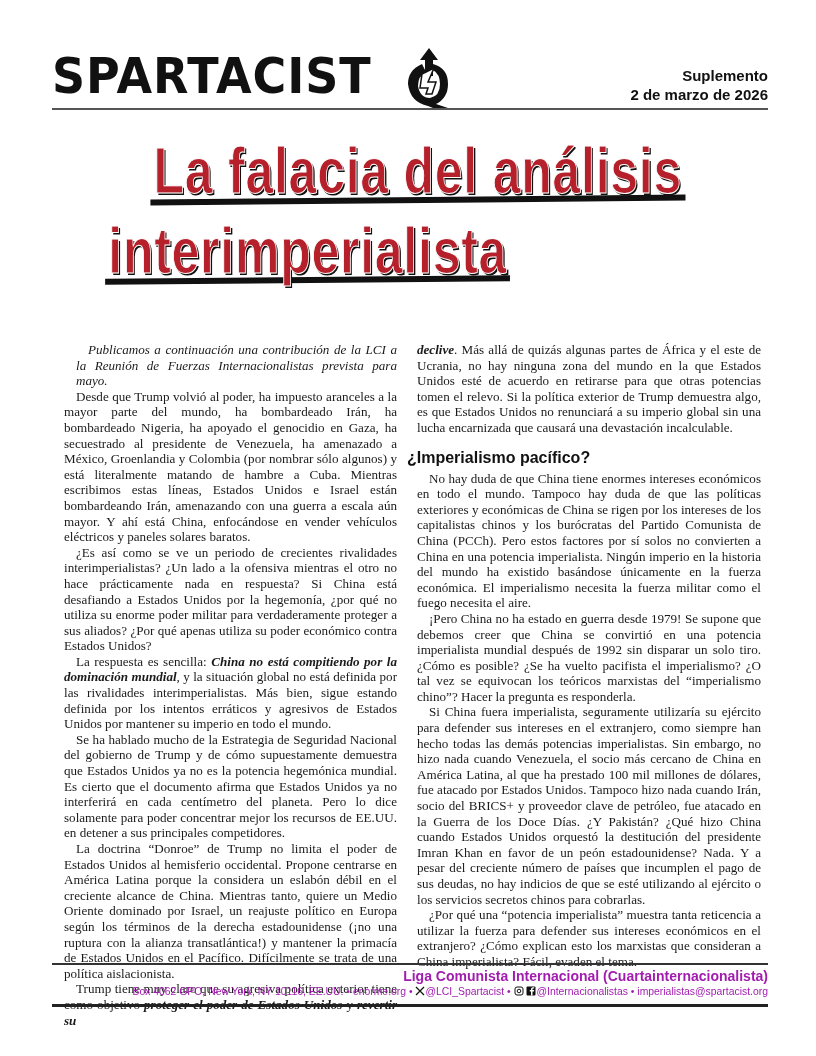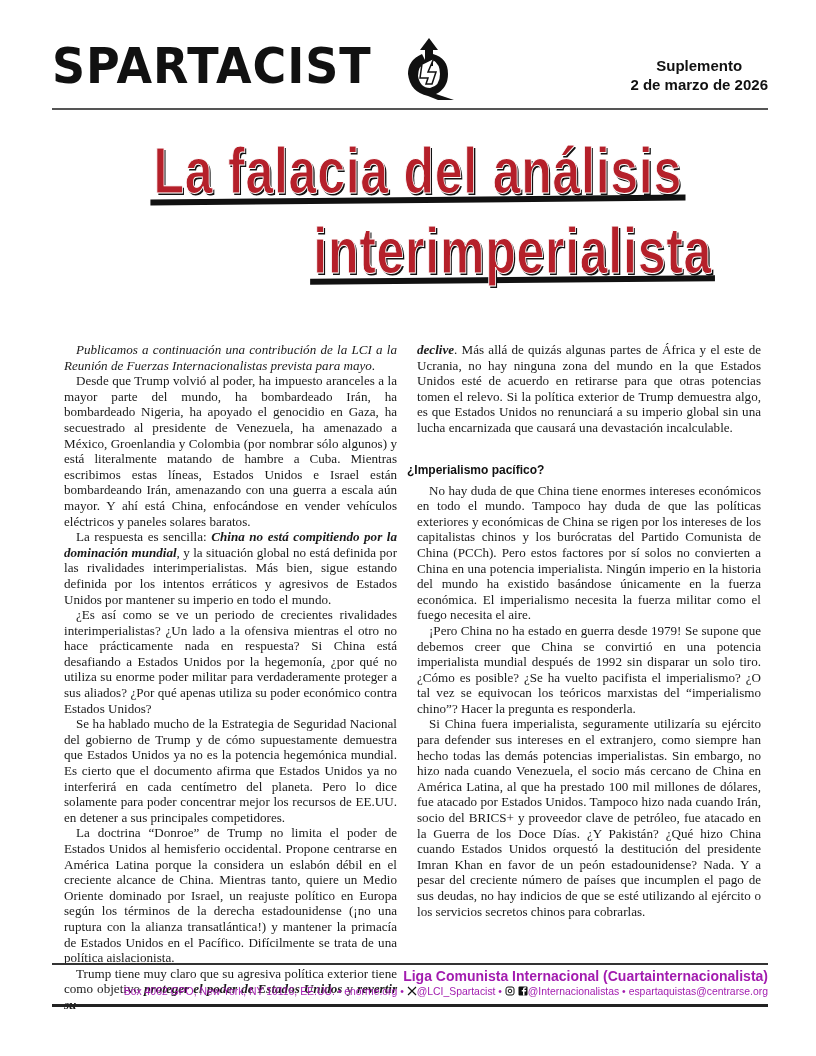--- a/index.html
+++ b/index.html
@@ -1,57 +1,57 @@
 <!DOCTYPE html>
 <html><head>
 <meta charset="utf-8">
 <style>
   html, body { margin: 0; padding: 0; background: #ffffff; }
   body { width: 816px; height: 1056px; position: relative; overflow: hidden; color: #1a1a1a; }
 
-  .masthead { position: absolute; left: 52px; top: 36px; width: 716px; height: 70px; }
+  .masthead { position: absolute; left: 52px; top: 46px; width: 716px; height: 70px; }
   .logo-text {
     position: absolute; left: 0; top: 2px;
     font-family: "DejaVu Sans", sans-serif; font-weight: bold;
     font-size: 50px; letter-spacing: 1px; color: #111;
     transform: scaleX(0.92); transform-origin: left top;
     line-height: 56px;
   }
   .logo-emblem { position: absolute; left: 346px; top: 0px; width: 62px; height: 66px; }
-  .issue { position: absolute; right: 0; top: 20px; text-align: center;
+  .issue { position: absolute; right: 0; top: 20px; text-align: right;
     font-family: "Liberation Sans", sans-serif; font-weight: bold; font-size: 15px; line-height: 19px; color: #111; }
 
   .rule-top { position: absolute; left: 52px; top: 108px; width: 716px; height: 2px; background: #555; }
 
   .headline-wrap { position: absolute; left: 52px; top: 135px; width: 716px; text-align: center; }
   .headline-line {
     position: relative; display: inline-block;
     font-family: "Liberation Sans", sans-serif; font-weight: bold;
     color: #b5202a; font-size: 64px; line-height: 72px;
     transform: scaleX(0.78); transform-origin: center;
     letter-spacing: 1px;
     text-shadow: 2px 2px 0 #111;
     -webkit-text-stroke: 1px #fff;
   }
   .headline-line::after {
     content: ""; position: absolute; left: -4px; right: -4px; bottom: 4px; height: 6px;
     background: #111; transform: skewY(-0.4deg); z-index: -1;
   }
   .hl-1 { position: absolute; left: 16px; right: 0; top: 0; }
-  .hl-2 { position: absolute; left: 0; right: 0; top: 80px; text-align: right; }
+  .hl-2 { position: absolute; left: 0; right: 0; top: 80px; text-align: left; }
 
   .columns { position: absolute; left: 64px; top: 342px; width: 704px; height: 615px; }
   .col { position: absolute; top: 0; width: 333px; height: 615px;
     font-family: "Liberation Serif", serif; font-size: 13.1px; line-height: 15.6px; color: #1a1a1a; }
   .col-left { left: 0; }
   .col-right { left: 353px; width: 344px; }
   .col p { margin: 0; text-align: justify; text-indent: 12px; hyphens: manual; }
   .col p.noindent { text-indent: 0; }
-  .col p.intro { font-style: italic; }
-  .col h2 { margin: 24px 0 3px -10px; font-family: "Liberation Sans", sans-serif; font-weight: bold; font-size: 12px; line-height: 20px; color: #111; }
+  .col p.intro { font-style: italic; margin-left: 12px; }
+  .col h2 { margin: 12px 0 3px -10px; font-family: "Liberation Sans", sans-serif; font-weight: bold; font-size: 16px; line-height: 20px; color: #111; }
   .col .bi { font-style: italic; font-weight: bold; margin-top: 9px; }
 
   .rule-foot-top { position: absolute; left: 52px; top: 963px; width: 716px; height: 2px; background: #333; }
   .footer { position: absolute; left: 52px; top: 967px; width: 716px; text-align: right; font-family: "Liberation Sans", sans-serif; color: #a21caf; }
   .footer-org { font-weight: bold; font-size: 14px; line-height: 18px; }
   .footer-contact { font-size: 10.4px; line-height: 14px; white-space: nowrap; }
   .rule-foot-bottom { position: absolute; left: 52px; top: 1004px; width: 716px; height: 3px; background: #222; }
   .ico { display: inline-block; vertical-align: -1px; }
 </style>
 </head>
@@ -73,44 +73,45 @@
 
 <div class="headline-wrap">
   <div class="hl-1"><span class="headline-line">La falacia del análisis</span></div>
   <div class="hl-2"><span class="headline-line">interimperialista</span></div>
 </div>
 
 <div class="columns">
   <div class="col col-left">
     <p class="intro">Publicamos a continuación una contribución de la LCI a la Reunión de Fuerzas Internacionalistas prevista para mayo.</p>
     <p>Desde que Trump volvió al poder, ha impuesto aranceles a la mayor parte del mundo, ha bombardeado Irán, ha bombardeado Nigeria, ha apoyado el genocidio en Gaza, ha secuestrado al presidente de Venezuela, ha amenazado a México, Groenlandia y Colombia (por nombrar sólo algunos) y está literalmente matando de hambre a Cuba. Mientras escribimos estas líneas, Estados Unidos e Israel están bombardeando Irán, amenazando con una guerra a escala aún mayor. Y ahí está China, enfocándose en vender vehículos eléctricos y paneles solares baratos.</p>
+    <p>¿Es así como se ve un periodo de crecientes rivalidades interimperialistas? ¿Un lado a la ofensiva mientras el otro no hace prácticamente nada en respuesta? Si China está desafiando a Estados Unidos por la hegemonía, ¿por qué no utiliza su enorme poder militar para verdaderamente proteger a sus aliados? ¿Por qué apenas utiliza su poder económico contra Estados Unidos?</p>
     <p><span>La respuesta es sencilla: </span><span class="bi">China no está compitiendo por la dominación mundial</span><span>, y la situación global no está definida por las rivalidades interimperialistas. Más bien, sigue estando definida por los intentos erráticos y agresivos de Estados Unidos por mantener su imperio en todo el mundo.</span></p>
-    <p>¿Es así como se ve un periodo de crecientes rivalidades interimperialistas? ¿Un lado a la ofensiva mientras el otro no hace prácticamente nada en respuesta? Si China está desafiando a Estados Unidos por la hegemonía, ¿por qué no utiliza su enorme poder militar para verdaderamente proteger a sus aliados? ¿Por qué apenas utiliza su poder económico contra Estados Unidos?</p>
     <p>Se ha hablado mucho de la Estrategia de Seguridad Nacional del gobierno de Trump y de cómo supuestamente demuestra que Estados Unidos ya no es la potencia hegemónica mundial. Es cierto que el documento afirma que Estados Unidos ya no interferirá en cada centímetro del planeta. Pero lo dice solamente para poder concentrar mejor los recursos de EE.UU. en detener a sus principales competidores.</p>
     <p>La doctrina “Donroe” de Trump no limita el poder de Estados Unidos al hemisferio occidental. Propone centrarse en América Latina porque la considera un eslabón débil en el creciente alcance de China. Mientras tanto, quiere un Medio Oriente dominado por Israel, un reajuste político en Europa según los términos de la derecha estadounidense (¡no una ruptura con la alianza transatlántica!) y mantener la primacía de Estados Unidos en el Pacífico. Difícilmente se trata de una política aislacionista.</p>
     <p><span>Trump tiene muy claro que su agresiva política exterior tiene como objetivo </span><span class="bi">proteger el poder de Estados Unidos</span><span> y </span><span class="bi">revertir su</span></p>
   </div>
 
   <div class="col col-right">
     <p class="noindent"><span class="bi">declive</span><span>. Más allá de quizás algunas partes de África y el este de Ucrania, no hay ninguna zona del mundo en la que Estados Unidos esté de acuerdo en retirarse para que otras potencias tomen el relevo. Si la política exterior de Trump demuestra algo, es que Estados Unidos no renunciará a su imperio global sin una lucha encarnizada que causará una devastación incalculable.</span></p>
     <h2>¿Imperialismo pacífico?</h2>
     <p>No hay duda de que China tiene enormes intereses económicos en todo el mundo. Tampoco hay duda de que las políticas exteriores y económicas de China se rigen por los intereses de los capitalistas chinos y los burócratas del Partido Comunista de China (PCCh). Pero estos factores por sí solos no convierten a China en una potencia imperialista. Ningún imperio en la historia del mundo ha existido basándose únicamente en la fuerza económica. El imperialismo necesita la fuerza militar como el fuego necesita el aire.</p>
     <p>¡Pero China no ha estado en guerra desde 1979! Se supone que debemos creer que China se convirtió en una potencia imperialista mundial después de 1992 sin disparar un solo tiro. ¿Cómo es posible? ¿Se ha vuelto pacifista el imperialismo? ¿O tal vez se equivocan los teóricos marxistas del “imperialismo chino”? Hacer la pregunta es responderla.</p>
     <p>Si China fuera imperialista, seguramente utilizaría su ejército para defender sus intereses en el extranjero, como siempre han hecho todas las demás potencias imperialistas. Sin embargo, no hizo nada cuando Venezuela, el socio más cercano de China en América Latina, al que ha prestado 100 mil millones de dólares, fue atacado por Estados Unidos. Tampoco hizo nada cuando Irán, socio del BRICS+ y proveedor clave de petróleo, fue atacado en la Guerra de los Doce Días. ¿Y Pakistán? ¿Qué hizo China cuando Estados Unidos orquestó la destitución del presidente Imran Khan en favor de un peón estadounidense? Nada. Y a pesar del creciente número de países que incumplen el pago de sus deudas, no hay indicios de que se esté utilizando al ejército o los servicios secretos chinos para cobrarlas.</p>
+    <p>¿Por qué una “potencia imperialista” muestra tanta reticencia a utilizar la fuerza para defender sus intereses económicos en el extranjero? ¿Cómo explican esto los marxistas que consideran a China imperialista? Fácil, evaden el tema.</p>
   </div>
 </div>
 
 <div class="rule-foot-top"></div>
 <div class="footer">
   <div class="footer-org">Liga Comunista Internacional (Cuartainternacionalista)</div>
   <div class="footer-contact">
     <span>Box 4062 GPO, New York, NY 10116, EE.UU.</span><span> • </span><span>enorme.org</span><span> • </span><svg class="ico" width="10" height="10" viewBox="0 0 10 10">
         <path d="M1 1 L9 9 M9 1 L1 9" stroke="#111" stroke-width="1.2"></path>
       </svg><span>@LCI_Spartacist</span><span> • </span><svg class="ico" width="10" height="10" viewBox="0 0 10 10">
         <rect x="1" y="1" width="8" height="8" rx="2" fill="none" stroke="#111" stroke-width="1"></rect>
         <circle cx="5" cy="5" r="1.8" fill="none" stroke="#111" stroke-width="1"></circle>
       </svg>&nbsp;<svg class="ico" width="10" height="10" viewBox="0 0 10 10">
         <rect x="0.5" y="0.5" width="9" height="9" rx="1" fill="#111"></rect>
         <path d="M6.5 9.5 V5.5 H8 L8.2 4 H6.5 V3.2 Q6.5 2.6 7.2 2.6 H8.2 V1.3 H6.9 Q5 1.3 5 3.1 V4 H3.8 V5.5 H5 V9.5 Z" fill="#fff"></path>
-      </svg><span>@Internacionalistas</span><span> • </span><span>espartaquistas@centrarse.org</span>
+      </svg><span>@Internacionalistas</span><span> • </span><span>imperialistas@spartacist.org</span>
   </div>
 </div>
 <div class="rule-foot-bottom"></div>
 
 </body></html>

